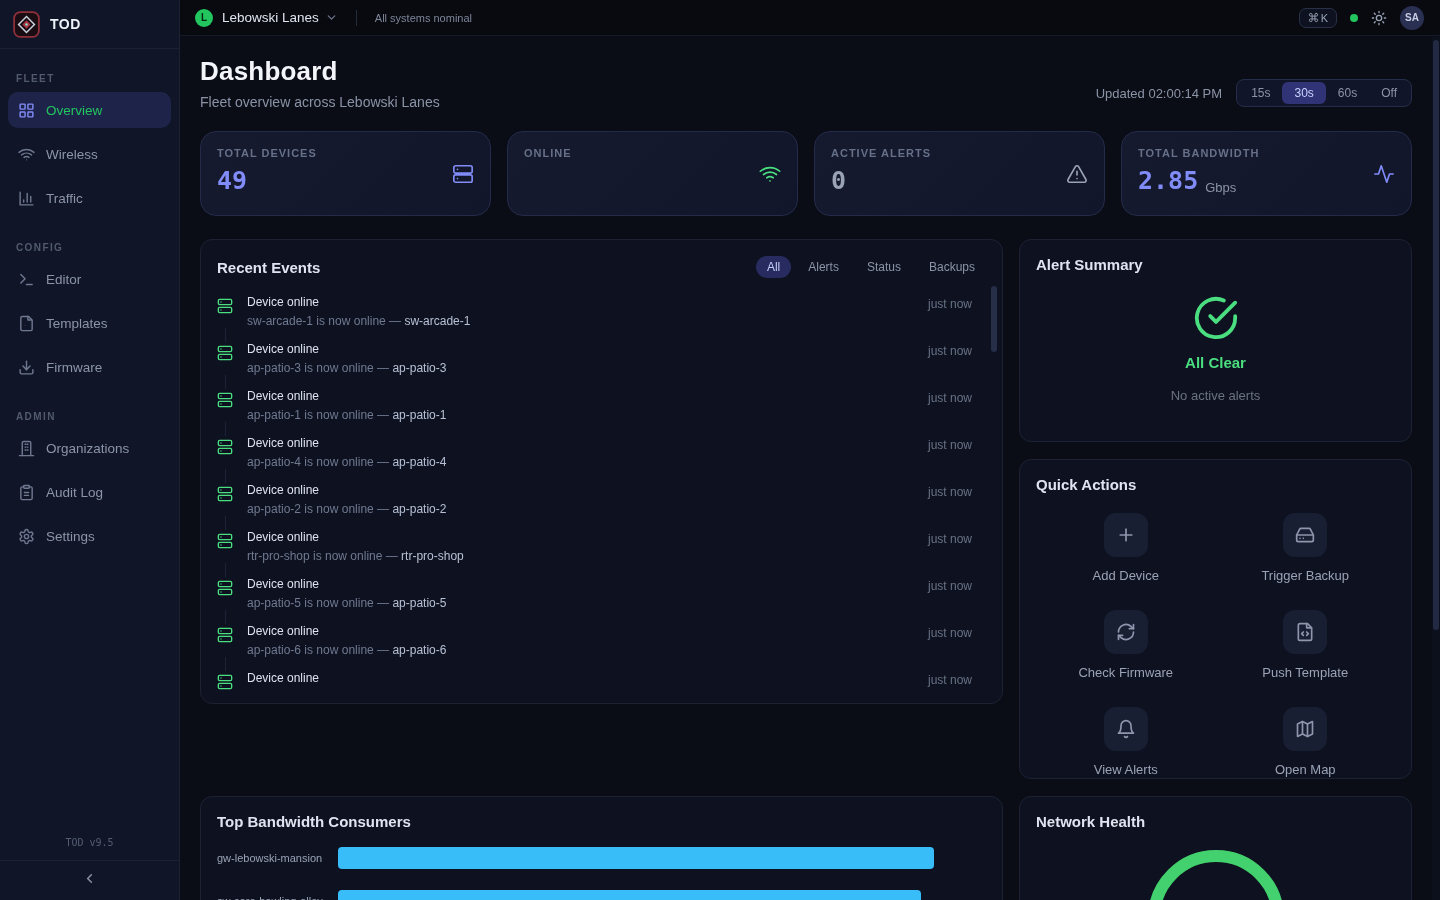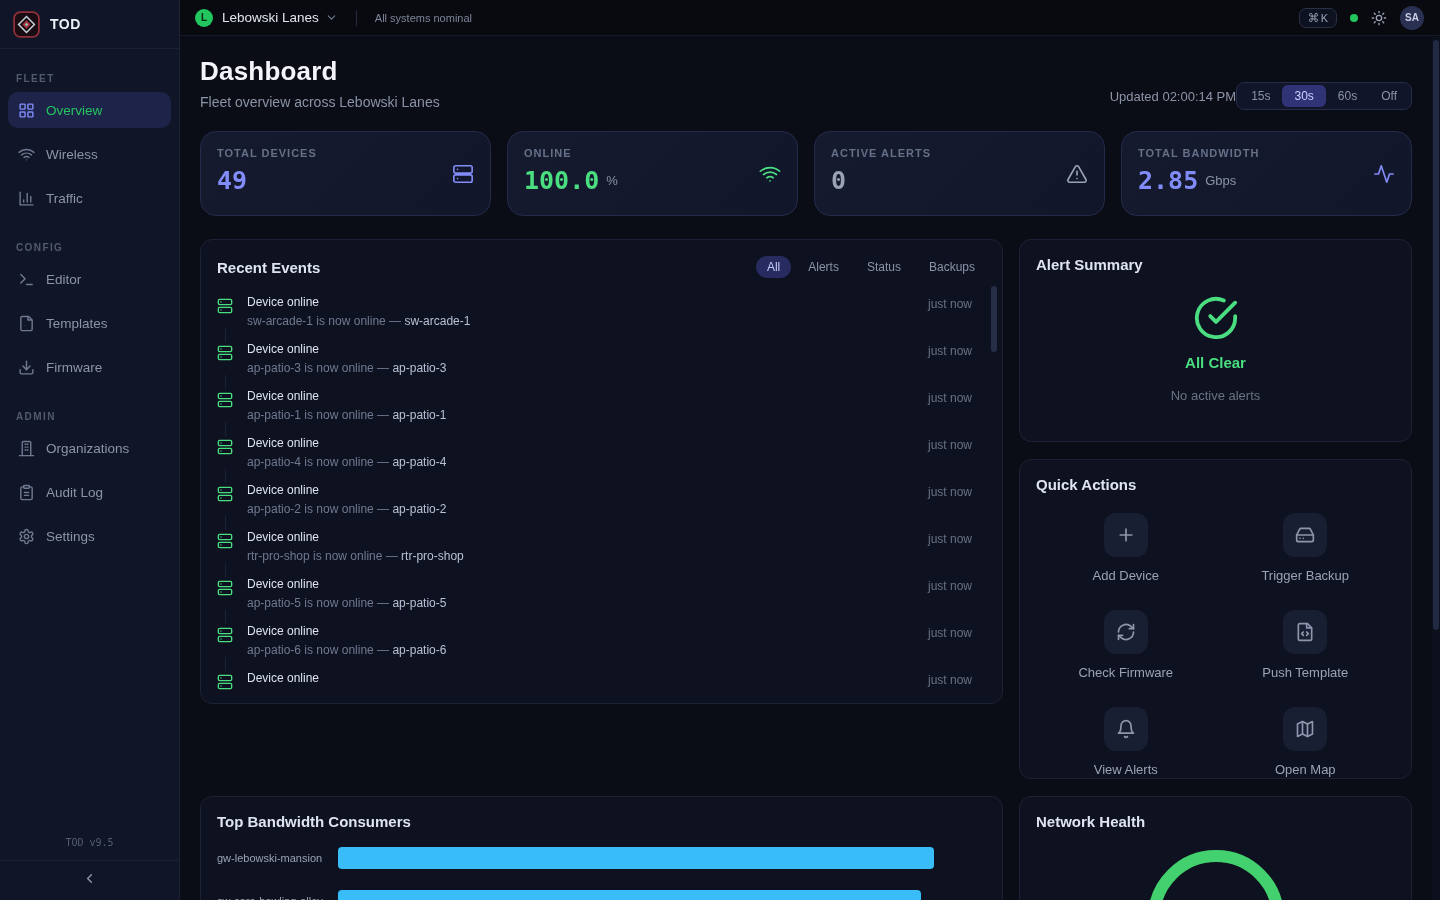--- a/index.html
+++ b/index.html
@@ -74,43 +74,43 @@
     cursor:pointer;
   }
 
   .content { flex:1; overflow:hidden; padding:20px 28px 0 20px; background:#0a0d15; }
 
   
   .page-scroll { position:absolute; right:0; top:37px; bottom:0; width:8px; background:#0c101d; }
   .page-scroll .thumb { position:absolute; left:1px; top:3px; width:6px; height:590px; border-radius:3px; background:#222942; }
 
   
-  .page-head { display:flex; align-items:flex-end; justify-content:space-between; }
+  .page-head { display:flex; align-items:center; justify-content:space-between; }
   .page-title { font-size:26px; font-weight:700; color:#f3f5fa; letter-spacing:.2px; }
   .page-sub { font-size:14px; color:#8b93a7; margin-top:7px; }
-  .head-right { display:flex; align-items:center; margin-top:20px; }
+  .head-right { display:flex; align-items:center; gap:14px; margin-top:20px; }
   .updated { font-size:13px; color:#8b93a7; }
   .seg-group {
     display:flex; background:#11152a; border:1px solid #262d4a; border-radius:8px;
     padding:2px; 
   }
   .seg {
     font-size:12px; color:#8b93a7; padding:4px 12px; border-radius:6px; cursor:pointer;
   }
   .seg.active { background:rgba(99,102,241,.38); color:#c7d2fe; }
 
   
   .stats { display:grid; grid-template-columns:repeat(4,1fr); gap:16px; margin-top:21px; }
   .stat-card {
     position:relative; height:85px; border-radius:16px; padding:15px 16px;
     background:linear-gradient(135deg,#151a2e 0%,#12162a 100%);
     border:1px solid #242b4a;
   }
   .stat-label { font-size:11px; font-weight:700; letter-spacing:1px; color:#667089; text-transform:uppercase; }
-  .stat-value-row { display:flex; align-items:center; gap:7px; margin-top:7px; }
+  .stat-value-row { display:flex; align-items:flex-end; gap:7px; margin-top:7px; }
   .stat-value { font-family:"DejaVu Sans Mono", monospace; font-size:25px; font-weight:700; }
   .stat-unit { font-size:13px; color:#8b93a7; }
   .stat-icon { position:absolute; right:16px; top:50%; transform:translateY(-50%); }
   .c-indigo { color:#818cf8; } .c-green { color:#4ade80; } .c-gray { color:#9aa2b5; }
 
   
   .grid { display:grid; grid-template-columns:minmax(0,1fr) 393px; column-gap:16px; row-gap:17px; margin-top:23px; }
   .panel {
     background:#0e1220; border:1px solid #1c2234; border-radius:12px; padding:16px;
   }
@@ -368,24 +368,20 @@
             <svg width="22" height="22" viewBox="0 0 24 24" fill="none" stroke="currentColor" stroke-width="1.8" stroke-linecap="round" stroke-linejoin="round">
                 <rect x="2" y="3" width="20" height="8" rx="2"></rect>
                 <rect x="2" y="13" width="20" height="8" rx="2"></rect>
                 <path d="M6 7h.01M6 17h.01"></path>
               </svg>
           </span>
         </div>
 
         <div class="stat-card">
           <div class="stat-label">Online</div>
-          <div class="stat-value-row">
-            <span class="stat-value c-green">100.0</span>
-            <span class="stat-unit">%</span>
-          </div>
           <span class="stat-icon c-green">
             <svg width="22" height="22" viewBox="0 0 24 24" fill="none" stroke="currentColor" stroke-width="1.8" stroke-linecap="round" stroke-linejoin="round">
                 <path d="M1.42 9a16 16 0 0 1 21.16 0"></path>
                 <path d="M5 12.55a11 11 0 0 1 14.08 0"></path>
                 <path d="M8.53 16.11a6 6 0 0 1 6.95 0"></path>
                 <circle cx="12" cy="19.5" r="0.9" fill="currentColor" stroke="none"></circle>
               </svg>
           </span>
         </div>
 

